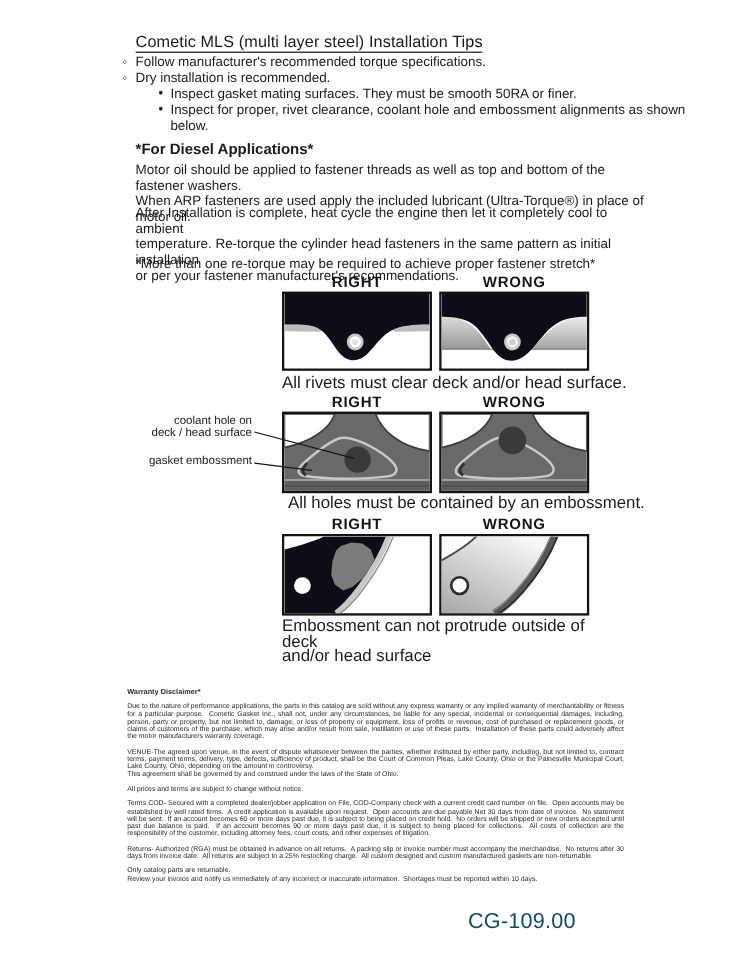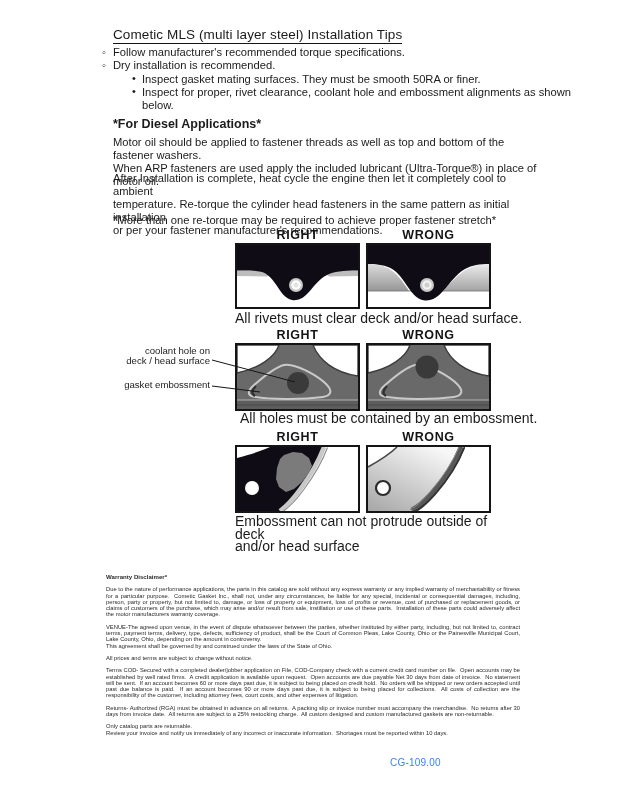--- a/index.html
+++ b/index.html
@@ -30,21 +30,21 @@
 
   .anno{font-size:9.6px;line-height:9.9px;text-align:right;color:#1b1b1b;}
   .anno-lines{pointer-events:none;}
 
   .fineprint{left:106px;top:574px;width:414px;font-size:5.8px;line-height:6.3px;
              color:#2a2a2a;text-align:justify;}
   .fp-h{font-weight:bold;font-size:6.1px;margin-bottom:6px;}
   .fp-p{margin:0 0 6px 0;}
   .fp-tight{margin-bottom:0;}
 
-  .page-code{left:390px;top:757px;font-size:10px;letter-spacing:.2px;color:#3b82f6;text-align:center;}
+  .page-code{left:390px;top:757px;font-size:18px;letter-spacing:.2px;color:#0c4a6e;text-align:center;}
 </style>
 </head>
 <body>
 
 <div class="page">
 
   <div class="abs title">Cometic MLS (multi layer steel) Installation Tips</div>
 
   <div class="abs bullets">
     <div class="b-item">Follow manufacturer's recommended torque specifications.</div>

